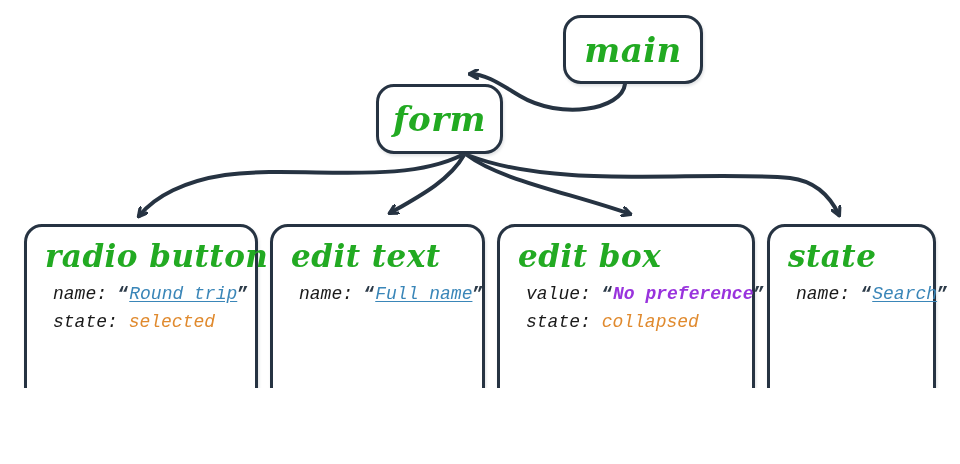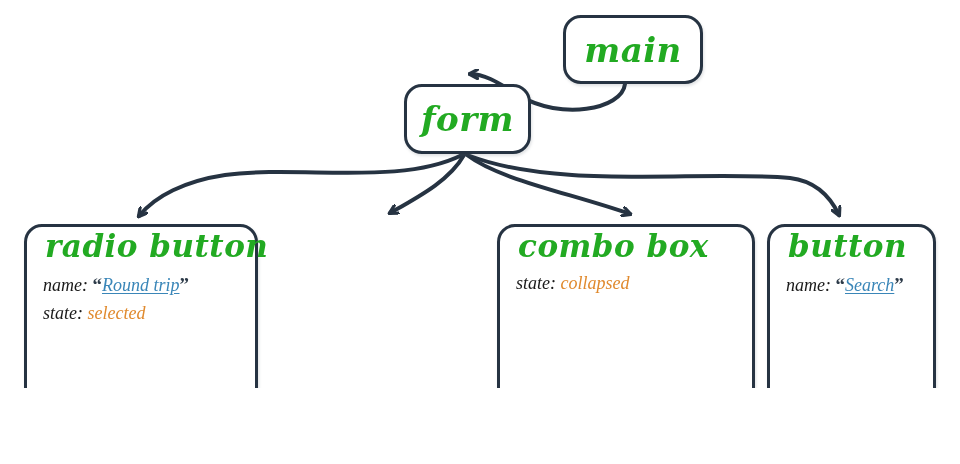--- a/index.html
+++ b/index.html
@@ -44,34 +44,34 @@
   }
   .node-center {
     display: flex;
     align-items: center;
     justify-content: center;
   }
   .node-center .node-title {
     font-size: 34px;
   }
   .node-child {
-    padding: 2px 16px 0 16px;
+    padding: 12px 16px 0 16px;
   }
   .node-child .node-title {
     display: block;
     margin: 2px 0 8px 2px;
   }
   .attr-row {
-    font-family: Liberation Serif, serif;
+    font-family: Liberation Mono, monospace;
     font-style: italic;
     font-size: 18px;
     line-height: 1.55;
     color: #1a1a1a;
     white-space: nowrap;
-    margin-left: 0;
+    margin-left: 10px;
   }
   .attr-key {
     color: #1a1a1a;
   }
   .quote {
     color: #2c3a48;
     font-style: normal;
     font-weight: bold;
     font-size: 19px;
   }
@@ -113,52 +113,64 @@
       <path d="M 467 155 C 500 180, 570 193, 630 214" marker-end="url(#ah)"></path>
 
       <path d="M 470 156 C 560 190, 700 170, 790 178 C 815 181, 830 196, 839 215" marker-end="url(#ah)"></path>
     </g>
   </svg>
 
   <div class="node node-center" style="left:563px; top:15px; width:140px; height:69px;">
     <span class="node-title">main</span>
   </div>
 
-  <div class="node node-center" style="left:404px; top:84px; width:127px; height:70px;text-align:center;">
+  <div class="node node-center" style="left:376px; top:84px; width:127px; height:70px;text-align:center;">
     <span class="node-title">form</span>
   </div>
 
   <div class="node node-child" style="left:24px; top:224px; width:234px; height:191px;">
     <span class="node-title">radio button</span>
 
     <div class="attr-row">
       <span class="attr-key">name:</span>
       <span class="quote">“</span><span class="val-link">Round trip</span><span class="quote">”</span>
     </div>
 
     <div class="attr-row">
       <span class="attr-key">state:</span>
       <span class="val-orange">selected</span>
     </div>
   </div>
 
+  <div class="node node-child" style="left:270px; top:224px; width:215px; height:191px;">
+    <span class="node-title">edit text</span>
+
+    <div class="attr-row">
+      <span class="attr-key">name:</span>
+      <span class="quote">“</span><span class="val-link">Full name</span><span class="quote">”</span>
+    </div>
+  </div>
 
   <div class="node node-child" style="left:497px; top:224px; width:258px; height:191px;">
-    <span class="node-title">combo box</span>
+    <span class="node-title">edit box</span>
 
+    <div class="attr-row">
+      <span class="attr-key">value:</span>
+      <span class="quote">“</span><span class="val-purple">No preference</span><span class="quote">”</span>
+    </div>
 
 
     <div class="attr-row">
       <span class="attr-key">state:</span>
       <span class="val-orange">collapsed</span>
     </div>
   </div>
 
   <div class="node node-child" style="left:767px; top:224px; width:169px; height:191px;">
-    <span class="node-title">button</span>
+    <span class="node-title">state</span>
 
     <div class="attr-row">
       <span class="attr-key">name:</span>
       <span class="quote">“</span><span class="val-link">Search</span><span class="quote">”</span>
     </div>
   </div>
 
 </div>
 
 </body></html>

